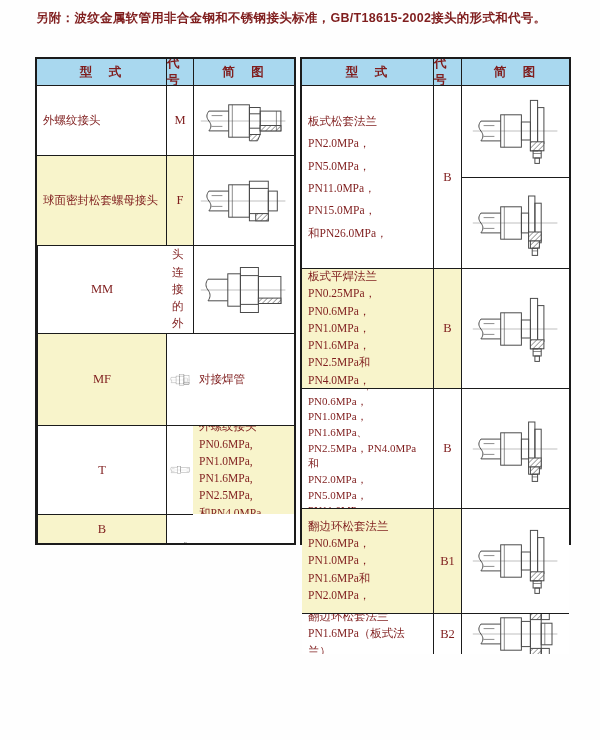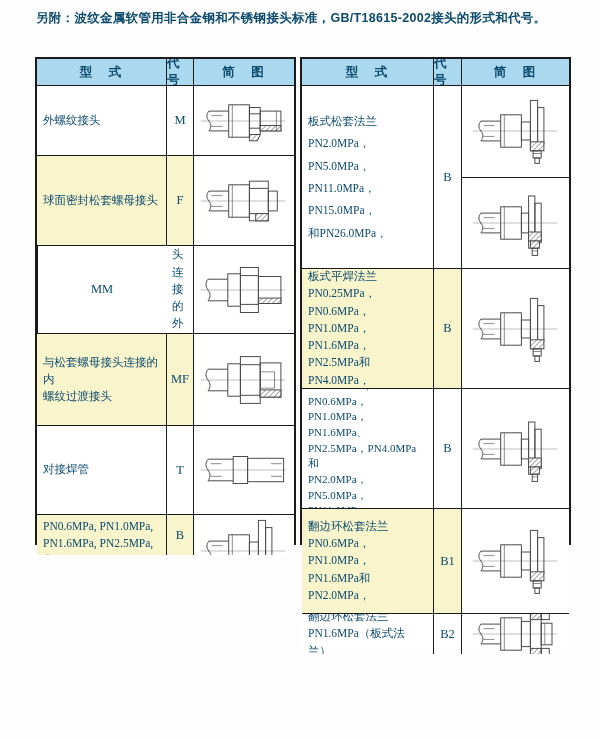--- a/index.html
+++ b/index.html
@@ -1,17 +1,17 @@
 <!DOCTYPE html>
 <html style="--header-bg: #a9d8ef; --highlight-bg: #f8f4cb; --border: #1b1b1b; --diagram-line: #4a4a4a;"><head>
 <meta charset="utf-8">
 <style>
   html,body{margin:0;padding:0;background:#ffffff;}
   .page{position:relative;width:600px;height:740px;background:#fefefe;overflow:hidden;
-        font-family:"Liberation Serif",serif;color:#0c4a6e;}
+        font-family:"Liberation Serif",serif;color:#7f1d1d;}
   .title{position:absolute;left:36px;top:10px;width:556px;
          font-family:"Liberation Sans",sans-serif;font-weight:700;
          font-size:12.5px;letter-spacing:0.3px;}
   .tables{position:absolute;left:35px;top:57px;width:536px;height:488px;display:flex;gap:4px;}
   .subtable{border:2px solid var(--border,#1b1b1b);box-sizing:border-box;display:grid;background:#fff;}
   .subtable.left{width:261px;grid-template-columns:129px 27px 1fr;
                  grid-template-rows:26px 70px 90px 88px 92px 89px 1fr;}
   .subtable.right{flex:1;grid-template-columns:131px 28px 1fr;
                   grid-template-rows:26px 183px 120px 120px 105px 1fr;}
   .cell{box-sizing:border-box;display:flex;align-items:center;overflow:hidden;background:#fff;}
@@ -179,22 +179,20 @@
 
       <div class="cell code bl bt">MM</div>
       <div class="cell type bt">与松套螺母接头连接的
 外螺纹过渡接头</div>
       <div class="cell diagcell bl bt">
         <svg class="dsvg" viewBox="0 0 100 80">
           <use href="#d-union-mm"></use>
           </svg>
       </div>
 
-      <div class="cell type bt hl">与松套螺母接头连接的内
-螺纹过渡接头</div>
       <div class="cell code bl bt hl">MF</div>
       <div class="cell diagcell bl bt">
         <svg class="dsvg" viewBox="0 0 100 80">
           <use href="#d-union-mf"></use>
           </svg>
       </div>
 
       <div class="cell type bt">对接焊管</div>
       <div class="cell code bl bt">T</div>
       <div class="cell diagcell bl bt">

